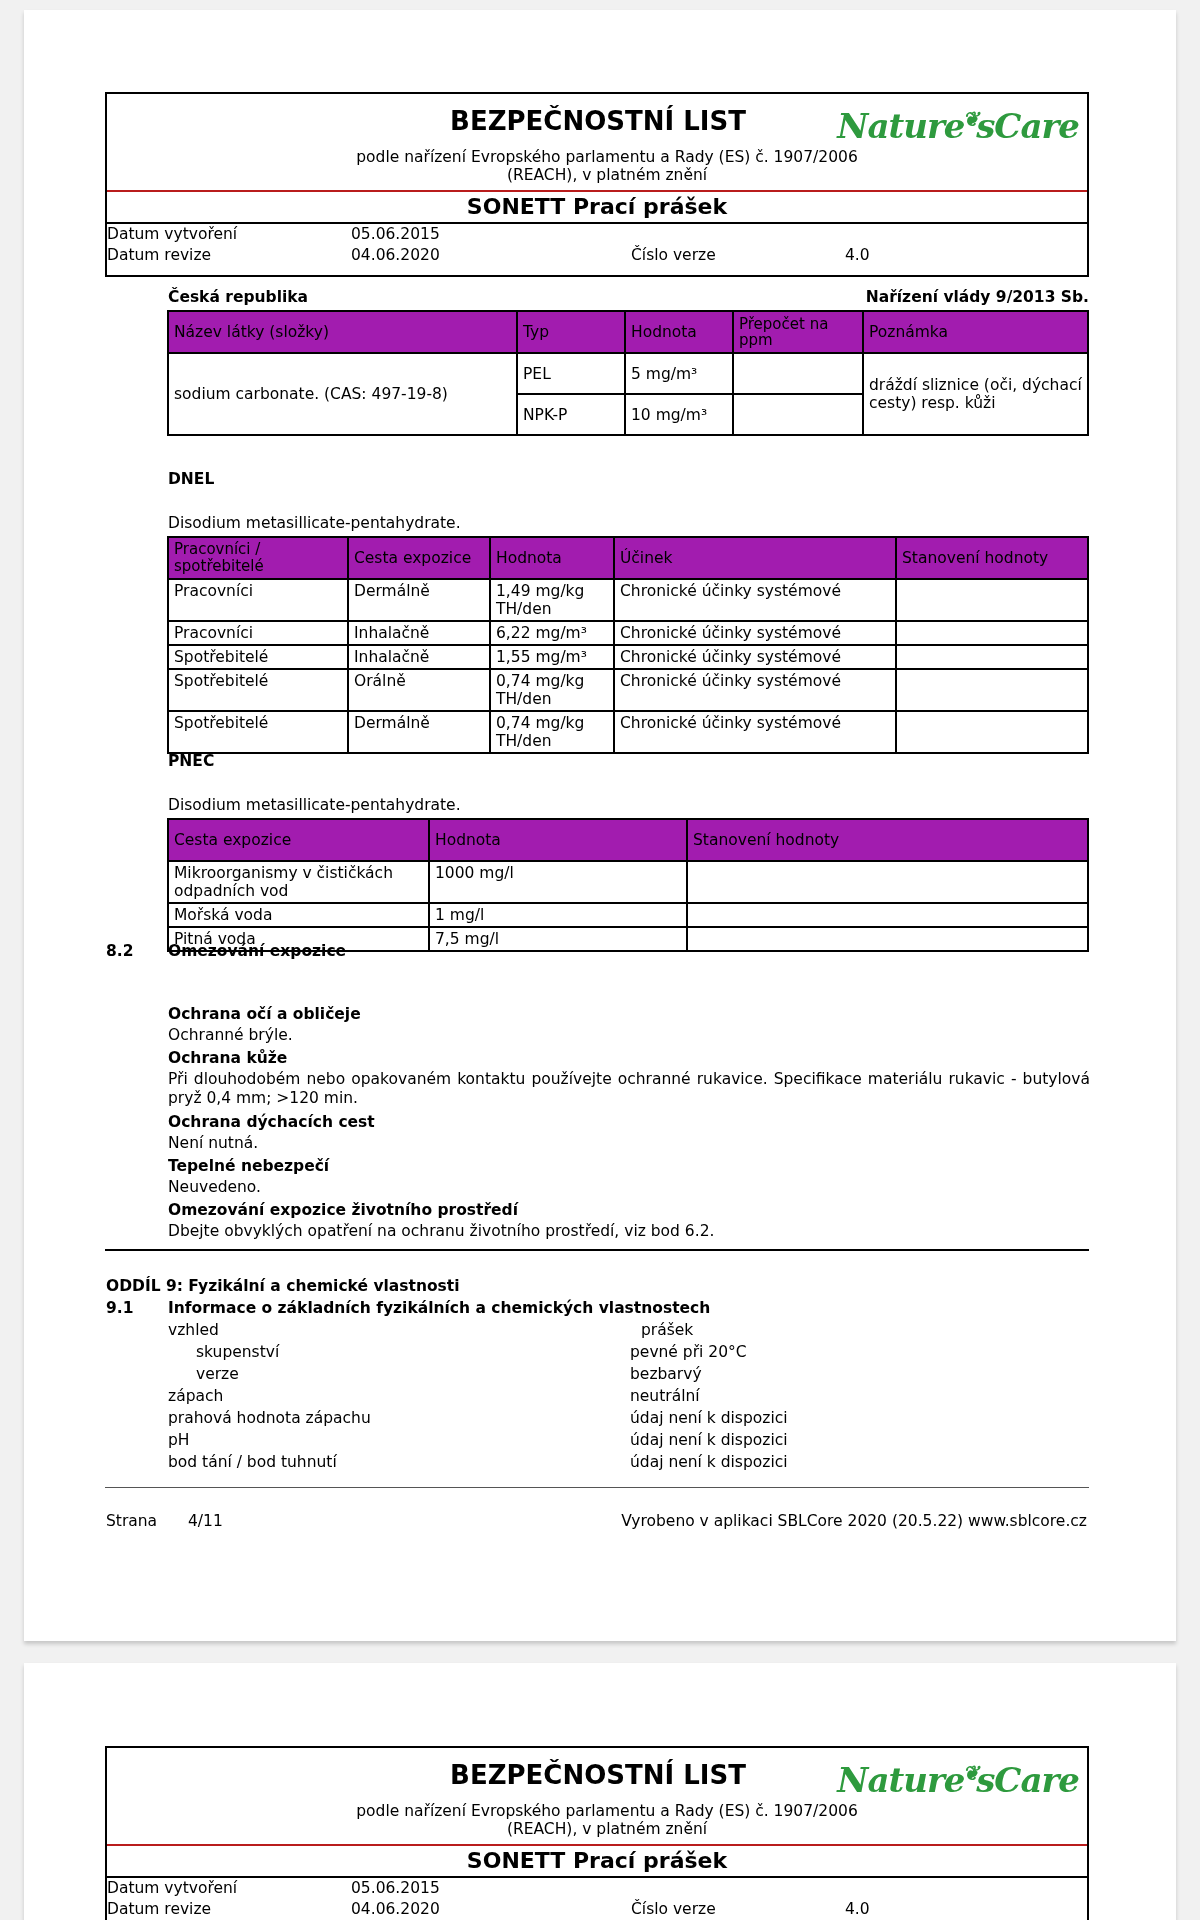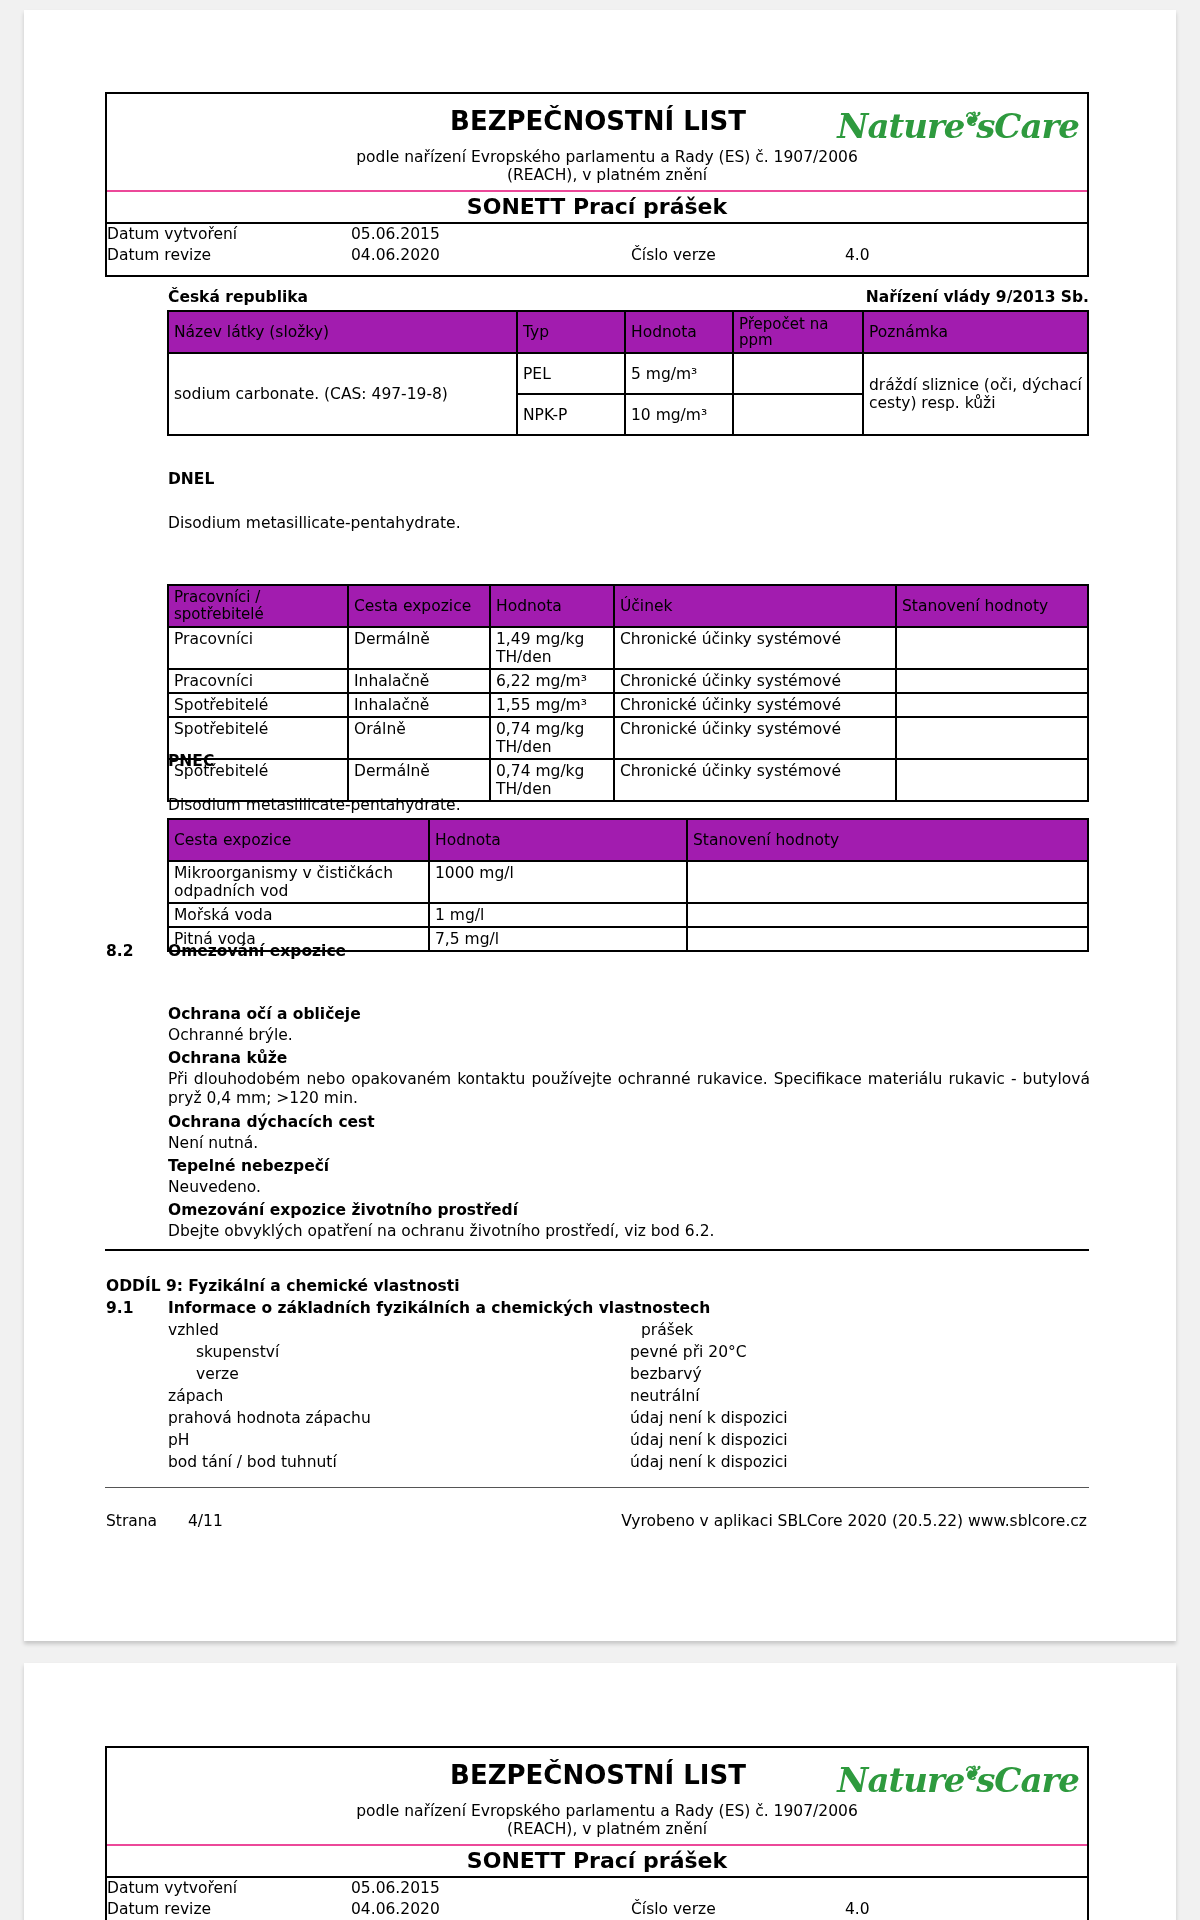--- a/index.html
+++ b/index.html
@@ -14,21 +14,21 @@
     position: absolute; left: 24px; width: 1152px;
     background: #fff;
     box-shadow: 0 3px 4px rgba(0,0,0,0.18);
   }
   #page1 { top: 10px; height: 1631px; }
   #page2 { top: 1663px; height: 300px; }
   .hdr {
     position: absolute; left: 81px; width: 984px;
     border: 2px solid #000; box-sizing: border-box;
   }
-  .hdr .top { height: 96px; border-bottom: 2px solid #ec4899; position: relative; }
+  .hdr .top { height: 96px; border-bottom: 2px solid #b91c1c; position: relative; }
   .hdr .title {
     position: absolute; left: 0; right: 0; top: 12px; text-align: center;
     font-weight: bold; font-size: 26px; padding-left: 2px;
   }
   .hdr .sub {
     position: absolute; left: 200px; width: 600px; top: 54px;
     text-align: center; font-size: 15.5px; line-height: 18px;
   }
   .hdr .logo {
     position: absolute; right: 8px; top: 12px;
@@ -110,21 +110,21 @@
     <tr style="height:41px;">
       <td style="vertical-align:middle;">NPK-P</td>
       <td style="vertical-align:middle;">10 mg/m³</td>
       <td></td>
     </tr>
   </tbody>
     </table>
 
   <div class="txt b" style="left:144px;top:460px;">DNEL</div>
   <div class="txt" style="left:144px;top:504px;">Disodium metasillicate-pentahydrate.</div>
-  <table class="t" style="left:143px;top:526px;width:922px;margin-top:48px;">
+  <table class="t" style="left:143px;top:526px;width:922px;">
     <colgroup>
         <col style="width:180px">
         <col style="width:142px">
         <col style="width:124px">
         <col style="width:282px">
         <col>
       </colgroup>
     <tbody>
         <tr style="height:42px;">
       <th style="font-size:15px;line-height:17px;">Pracovníci / spotřebitelé</th>

